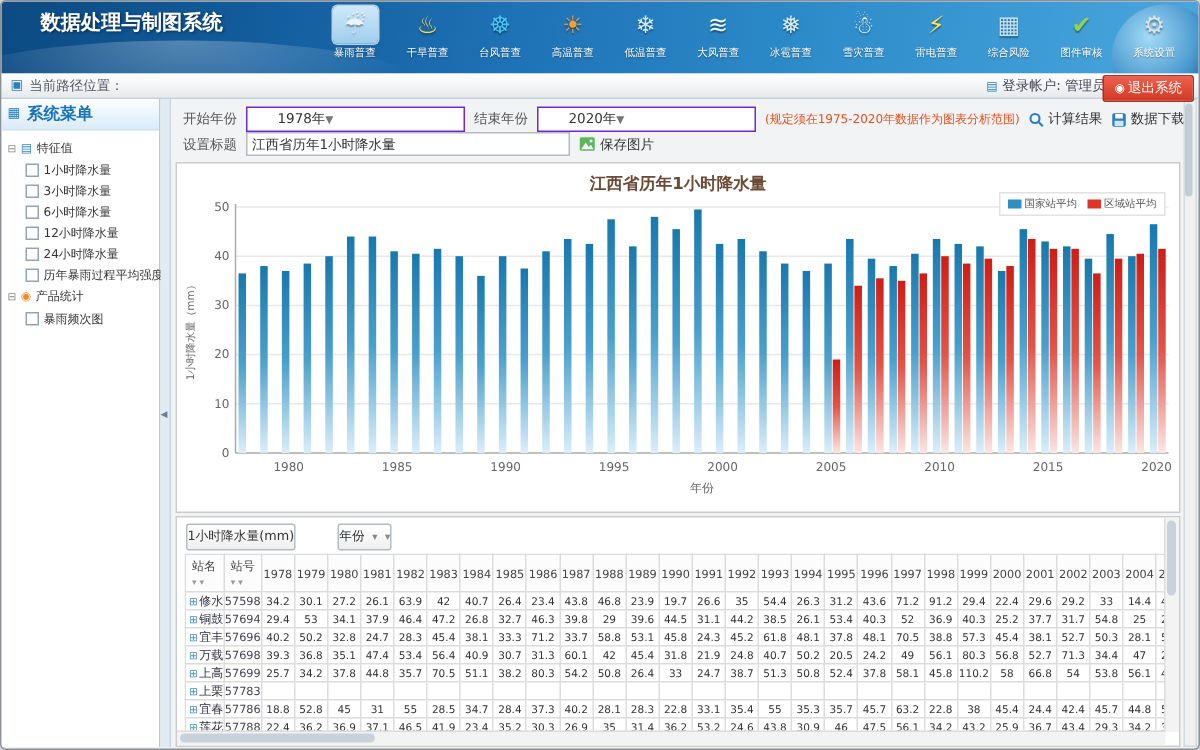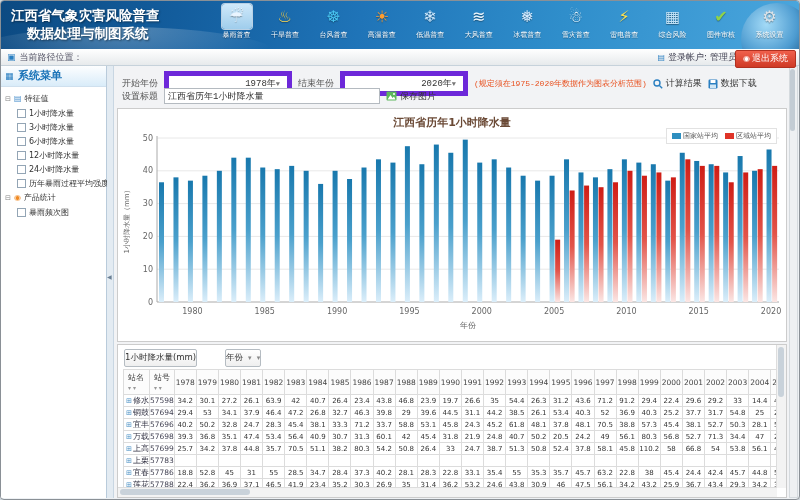--- a/index.html
+++ b/index.html
@@ -49,23 +49,23 @@
   
   .split{position:absolute;left:106px;top:65px;width:6px;bottom:1px;background:#e3ebf2;border-right:1px solid #c8d6e2;}
   .split .arrow{position:absolute;top:48%;left:0;font-size:6px;color:#6a7f93;}
 
   
   .main{position:absolute;left:113px;top:65px;right:9px;bottom:1px;background:#f2f3f5;}
   .vscroll{position:absolute;right:1px;top:65px;width:7px;bottom:1px;background:#eef0f2;border:1px solid #d5dade;}
   .vscroll .vthumb{position:absolute;left:0;top:2px;width:5px;height:62px;background:#c3ccd4;border-radius:3px;}
 
   .toolbar{position:absolute;left:0;top:0;right:0;height:40px;}
-  .trow{position:absolute;left:8px;display:flex;align-items:center;gap:6px;font-size:9px;color:#555;white-space:nowrap;font-family:Liberation Mono, monospace;}
-  .selbox{width:104px;height:15px;border:5px solid #6d28d9;background:#fff;font-size:9px;color:#333;
-        display:flex;align-items:center;justify-content:flex-end;padding:0 7px;cursor:pointer;}
+  .trow{position:absolute;left:8px;display:flex;align-items:center;gap:6px;font-size:9px;color:#555;white-space:nowrap;}
+  .selbox{width:104px;height:15px;border:1px solid #6d28d9;background:#fff;font-size:9px;color:#333;
+        display:flex;align-items:center;justify-content:flex-start;padding:0 20px;cursor:pointer;}
   .selbox .da{color:#777;font-size:7px;}
   .inpbox{width:208px;height:14px;border:1px solid #b4bac0;background:#fff;font-size:9px;color:#333;
         display:flex;align-items:center;padding:0 3px;}
   .rednote{font-size:8px;color:#e8501e;text-align:center;}
   .linkbtn{display:flex;align-items:center;gap:3px;font-size:9px;color:#333;cursor:pointer;}
 
   
   .chartpanel{position:absolute;left:3px;right:3px;top:42px;height:232px;background:#fff;border:1px solid #ccc;}
   .charttitle{position:absolute;top:6px;width:100%;text-align:center;font-size:11px;font-weight:bold;color:#6b4a36;}
   .legend{position:absolute;top:19px;right:9px;border:1px solid #e2e2e2;background:#fff;display:flex;gap:7px;
@@ -94,21 +94,20 @@
   .tvscroll .vthumb{position:absolute;left:1px;top:2px;width:6px;height:50px;background:#c9d2da;border-radius:3px;}
 </style>
 </head>
 <body>
 
 <div class="window">
 
   <div class="hdr">
     <div class="globe"></div>
     <div class="apptitle">
-      <div>江西省气象灾害风险普查</div>
       <div class="l2">数据处理与制图系统</div>
     </div>
     <div class="nav">
         <div class="navitem sel">
           <span class="tile" style="color:#eaf5ff">☔</span>
           <span class="navlbl">暴雨普查</span>
         </div>
         <div class="navitem">
           <span class="tile" style="color:#ffd54a">♨</span>
           <span class="navlbl">干旱普查</span>

